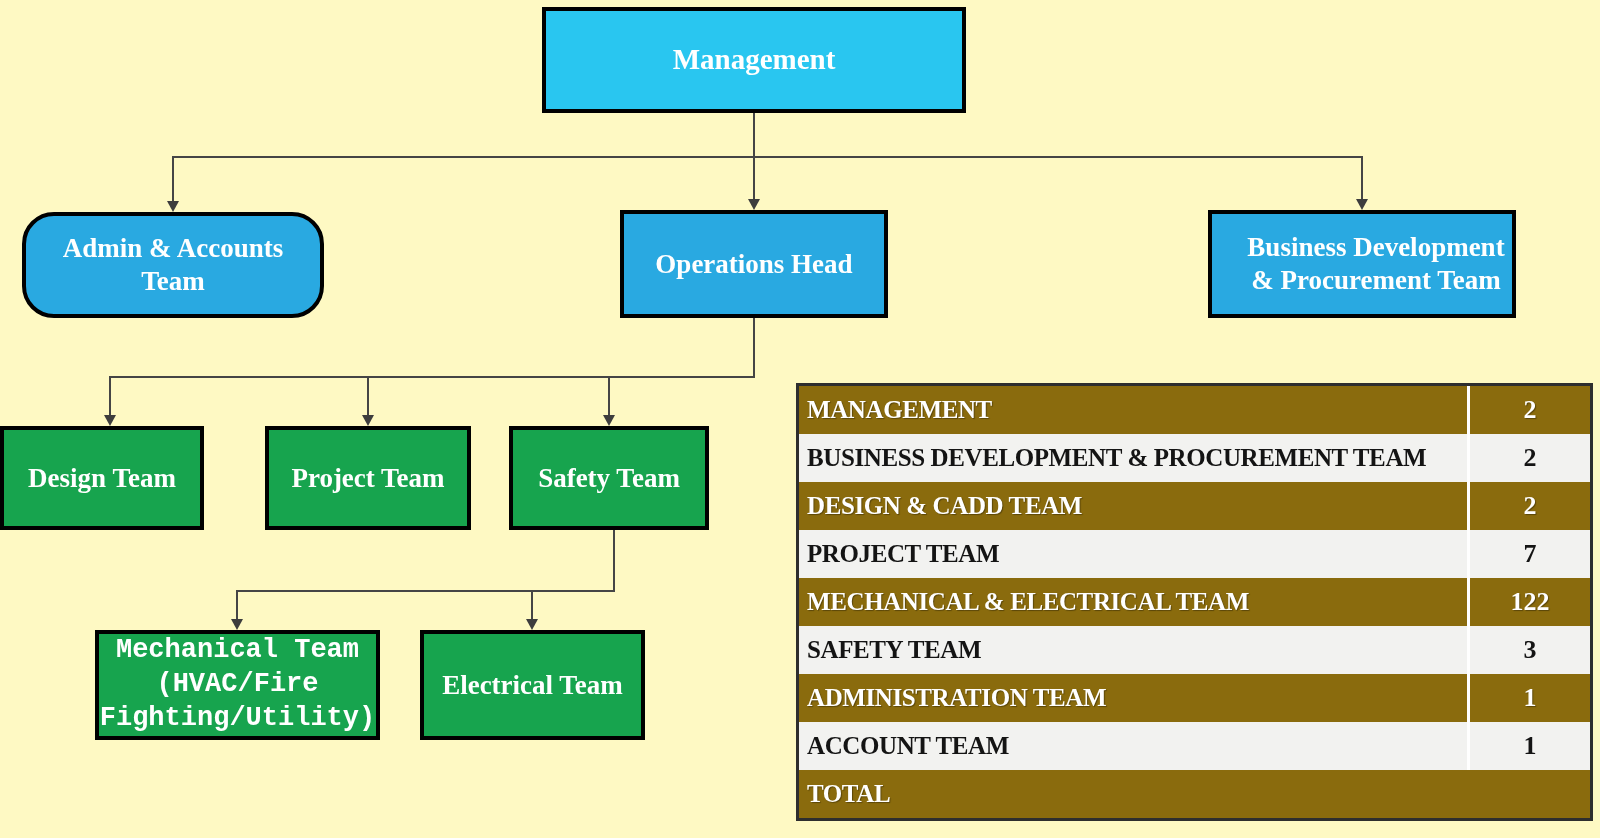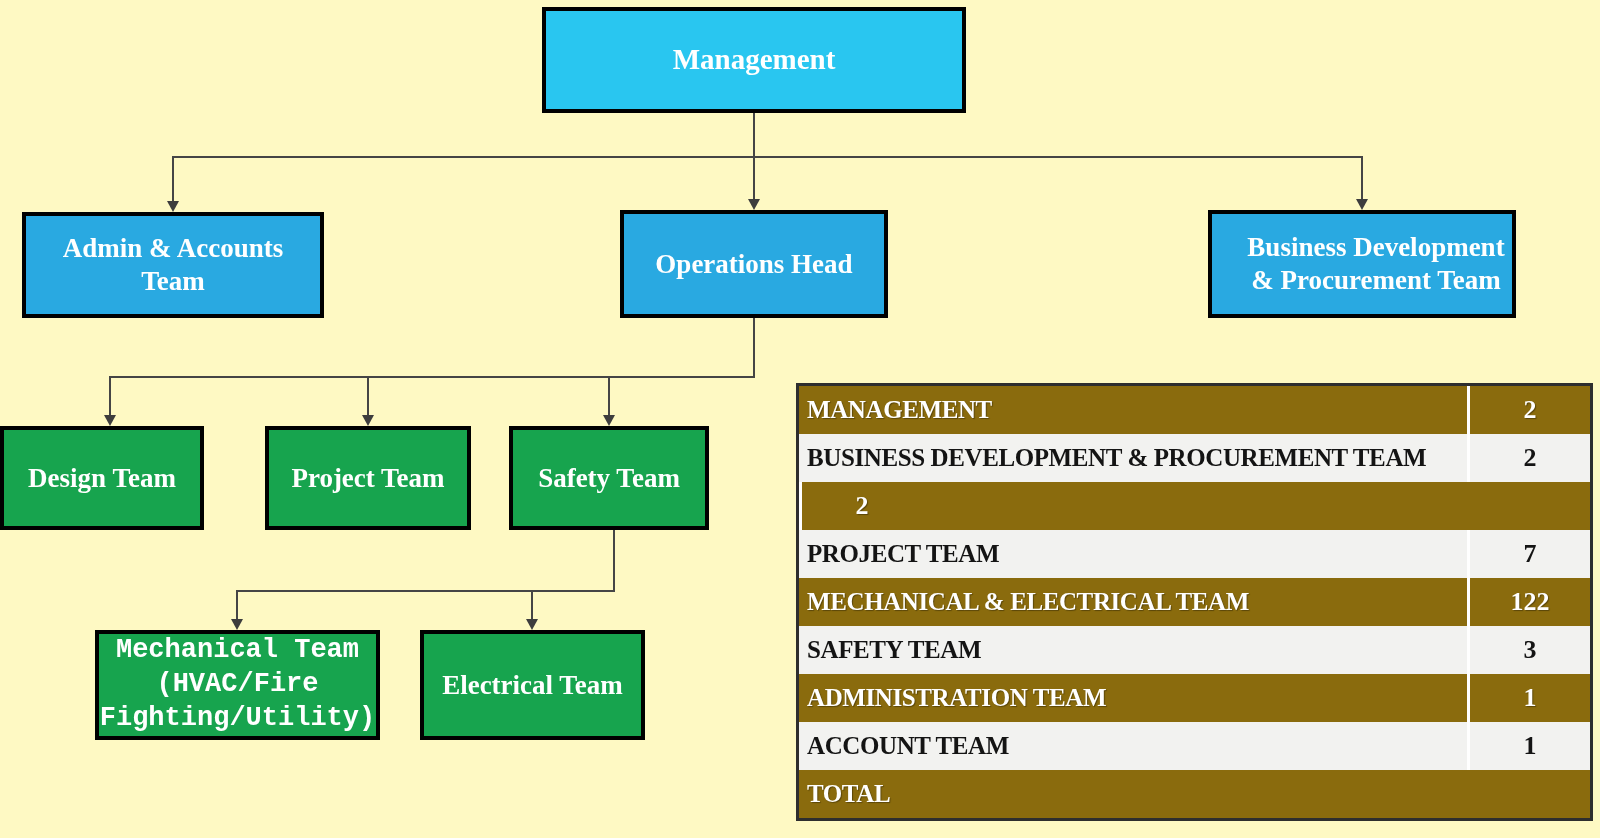--- a/index.html
+++ b/index.html
@@ -47,21 +47,21 @@
     font-weight:bold;font-size:26px;
   }
 </style>
 </head>
 <body>
 
 <div id="canvas">
 
   <div class="node lv0" style="left:542px;top:7px;width:424px;height:106px;">Management</div>
 
-  <div class="node lv1" style="left:22px;top:212px;width:302px;height:106px;">Admin &amp; Accounts
+  <div class="node lv1" style="left:22px;top:212px;width:302px;height:106px;border-radius:32px;">Admin &amp; Accounts
 Team</div>
   <div class="node lv1" style="left:620px;top:210px;width:268px;height:108px;">Operations Head</div>
   <div class="node lv1" style="left:1208px;top:210px;width:308px;height:108px;padding-left:28px;">Business Development
 &amp; Procurement Team</div>
 
   <div class="node lv2" style="left:0;top:426px;width:204px;height:104px;">Design Team</div>
   <div class="node lv2" style="left:265px;top:426px;width:206px;height:104px;">Project Team</div>
   <div class="node lv2" style="left:509px;top:426px;width:200px;height:104px;">Safety Team</div>
 
   <div class="node lv2" style="left:95px;top:630px;width:285px;height:110px;line-height:1.25;font-family:Liberation Mono, monospace;">Mechanical Team
@@ -97,20 +97,21 @@
   <div class="staff-table">
     <div class="trow">
       <div class="tlabel">MANAGEMENT</div>
       <div class="tvalue">2</div>
     </div>
     <div class="trow">
       <div class="tlabel">BUSINESS DEVELOPMENT &amp; PROCUREMENT TEAM</div>
       <div class="tvalue">2</div>
     </div>
     <div class="trow">
+      <div class="tlabel">DESIGN &amp; CADD TEAM</div>
       <div class="tvalue">2</div>
     </div>
     <div class="trow">
       <div class="tlabel">PROJECT TEAM</div>
       <div class="tvalue">7</div>
     </div>
     <div class="trow">
       <div class="tlabel">MECHANICAL &amp; ELECTRICAL TEAM</div>
       <div class="tvalue">122</div>
     </div>

